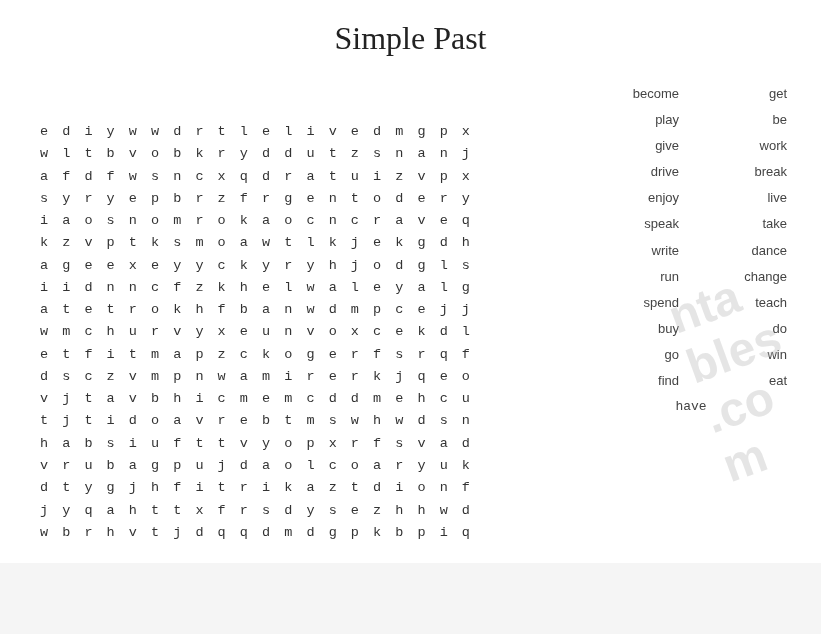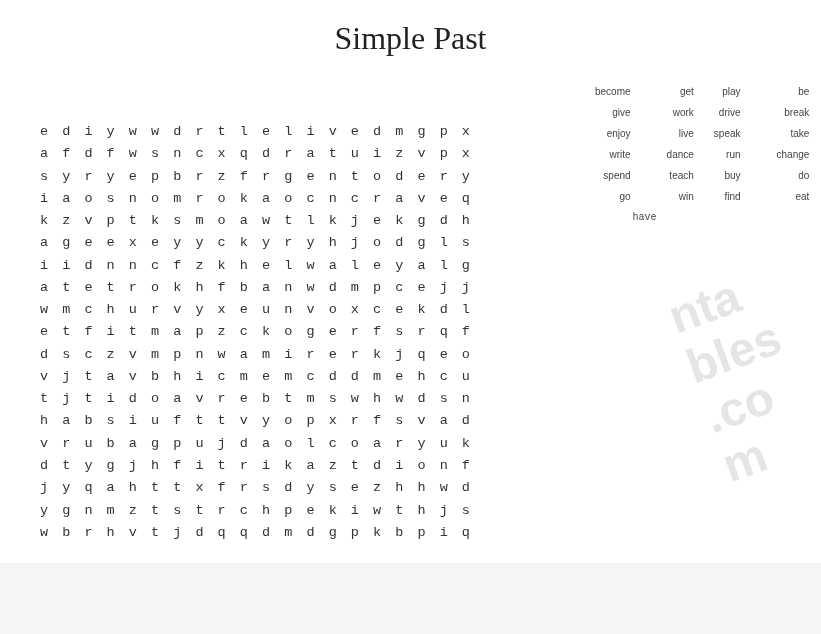--- a/index.html
+++ b/index.html
@@ -41,25 +41,25 @@
       color: #333;
       padding-left: 10px;
       margin-top: 44px;
     }
     .word-search .row {
       display: block;
     }
     .word-list {
       width: 200px;
       display: grid;
-      grid-template-columns: 1fr 1fr 1fr 1fr;
-      gap: 2px 12px;
+      grid-template-columns: 1fr 1fr;
+      gap: 2px 0px;
       align-content: start;
       padding-top: 5px;
-      font-size: 10px;
+      font-size: 13px;
       color: #444;
     }
     .word-list .word {
       text-align: center;
       padding: 1px 4px;
       line-height: 1.7;
     }
     .word-list .word.left {
       text-align: right;
       padding-right: 12px;
@@ -87,37 +87,37 @@
     }
   </style>
 </head>
 <body>
 
 <div class="page">
   <h1 class="title">Simple Past</h1>
   <div class="content-area">
     <div class="word-search">
     <span class="row">e d i y w w d r t l e l i v e d m g p x</span>
+        <span class="row">w l t b v o b k r y d d u t z s n a n j</span>
         <span class="row">a f d f w s n c x q d r a t u i z v p x</span>
         <span class="row">s y r y e p b r z f r g e n t o d e r y</span>
         <span class="row">i a o s n o m r o k a o c n c r a v e q</span>
         <span class="row">k z v p t k s m o a w t l k j e k g d h</span>
         <span class="row">a g e e x e y y c k y r y h j o d g l s</span>
         <span class="row">i i d n n c f z k h e l w a l e y a l g</span>
         <span class="row">a t e t r o k h f b a n w d m p c e j j</span>
         <span class="row">w m c h u r v y x e u n v o x c e k d l</span>
         <span class="row">e t f i t m a p z c k o g e r f s r q f</span>
         <span class="row">d s c z v m p n w a m i r e r k j q e o</span>
         <span class="row">v j t a v b h i c m e m c d d m e h c u</span>
         <span class="row">t j t i d o a v r e b t m s w h w d s n</span>
         <span class="row">h a b s i u f t t v y o p x r f s v a d</span>
         <span class="row">v r u b a g p u j d a o l c o a r y u k</span>
         <span class="row">d t y g j h f i t r i k a z t d i o n f</span>
         <span class="row">j y q a h t t x f r s d y s e z h h w d</span>
-        <span class="row">y g n m z t s t r c h p e k i w t h j s</span>
         <span class="row">w b r h v t j d q q d m d g p k b p i q</span>
       </div>
     <div class="word-list">
     <div class="word left">become</div>
         <div class="word right">get</div>
         <div class="word left">play</div>
         <div class="word right">be</div>
         <div class="word left">give</div>
         <div class="word right">work</div>
         <div class="word left">drive</div>

